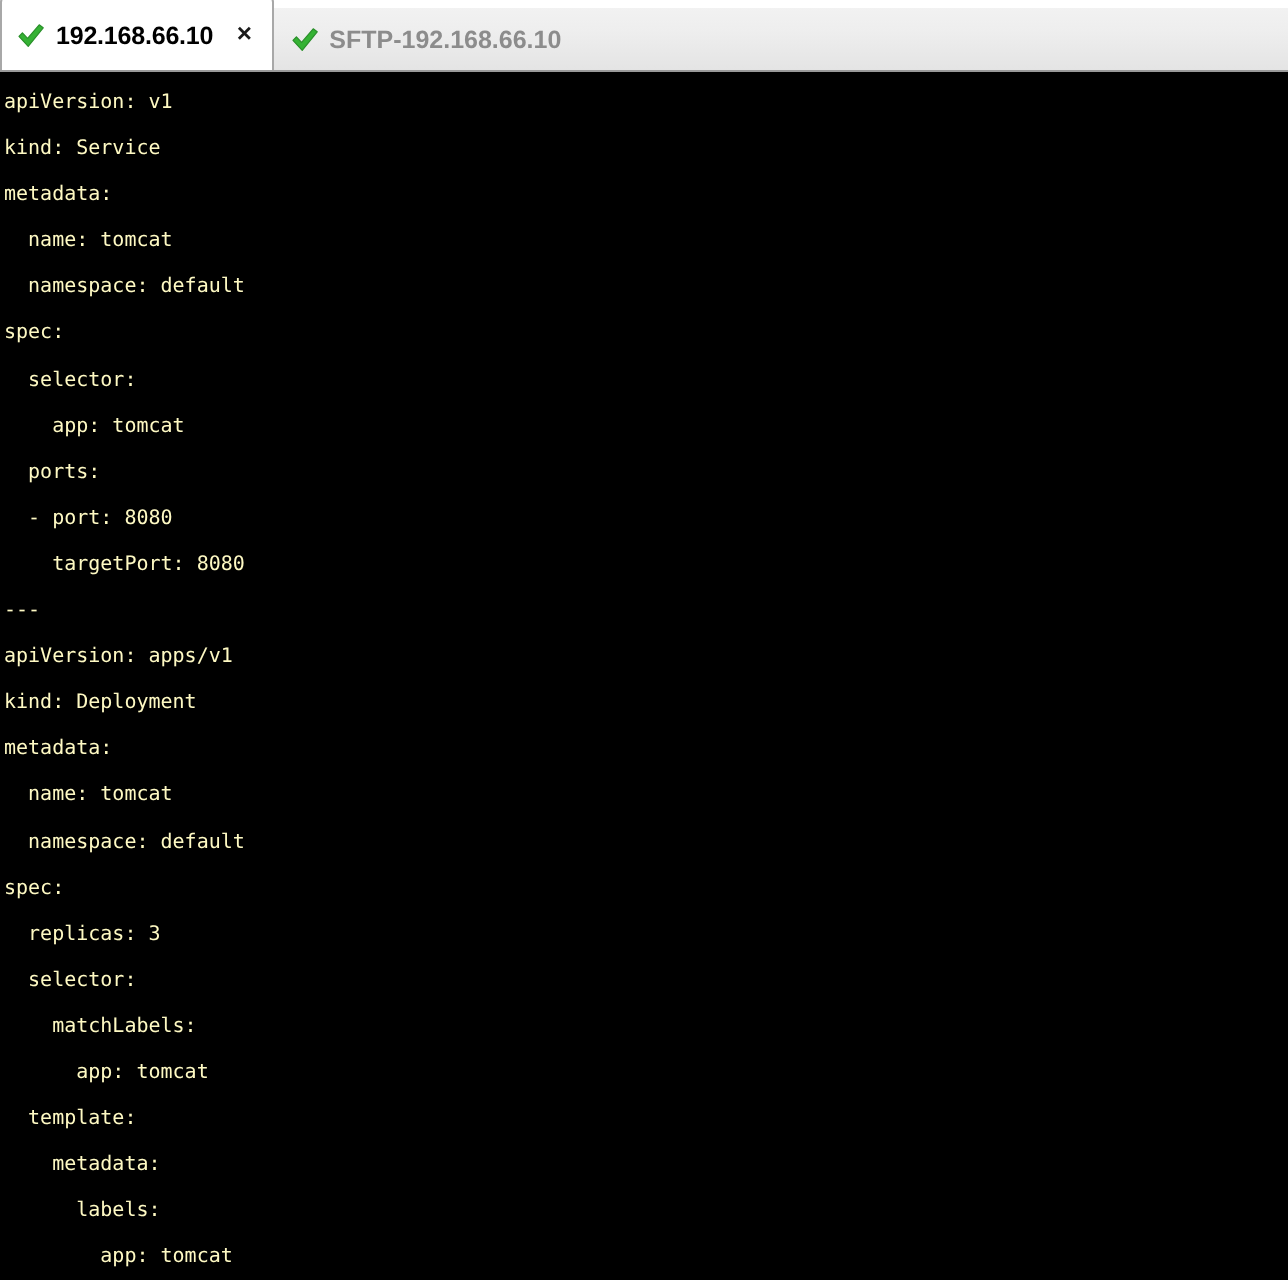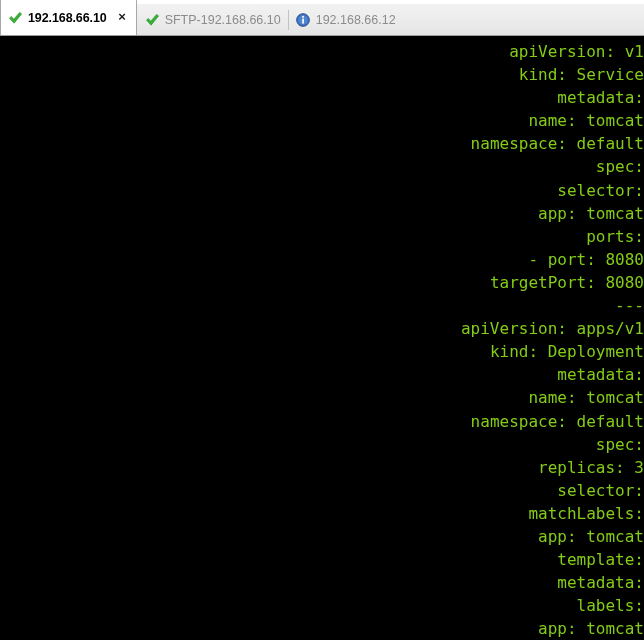--- a/index.html
+++ b/index.html
@@ -57,21 +57,21 @@
     z-index: 4;
     padding-left: 7px;
   }
   .tab.active .tab-label {
     color: #000000;
     font-weight: bold;
     letter-spacing: -0.1px;
   }
   .tab.inactive .tab-label {
     color: #8c8c8c;
-    font-weight: normal;
+    font-weight: bold;
   }
   .tab.inactive + .tab.inactive::before {
     content: "";
     position: absolute;
     left: 0;
     top: 5px;
     bottom: 5px;
     width: 1px;
     background: #c3c3c3;
   }
@@ -106,26 +106,25 @@
     position: relative;
     width: 644px;
     height: 603px;
     background: #000000;
     overflow: hidden;
     padding: 4px 0 0 2px;
     box-sizing: border-box;
   }
   #term-lines {
     font-family: "DejaVu Sans Mono", "Liberation Mono", monospace;
-    font-size: 16px;
+    font-size: 10px;
     line-height: 23.1px;
-    color: #84cc16;
+    color: #fef9c3;
     white-space: pre;
     letter-spacing: 0px;
-    text-align: right;
   }
   .tline { height: 23.1px; position: relative; }
 </style>
 </head>
 <body>
 
 <div id="tabbar">
     <div class="tab active">
       <span class="tab-icon">
         <svg width="15" height="14" viewBox="0 0 15 14">
@@ -136,28 +135,17 @@
       <span class="tab-close">×</span>
     </div>
     <div class="tab inactive">
       <span class="tab-icon">
         <svg width="15" height="14" viewBox="0 0 15 14">
           <path d="M1.5 7.2 L3.2 5.4 L5.8 8.2 L11.6 1.4 L13.6 2.9 L6.1 12.2 Z" fill="#35b234" stroke="#2a8f2a" stroke-width="0.6" stroke-linejoin="round"></path>
         </svg>
       </span>
       <span class="tab-label">SFTP-192.168.66.10</span>
     </div>
-    <div class="tab inactive">
-      <span class="tab-icon">
-        <svg width="14" height="14" viewBox="0 0 14 14">
-          <circle cx="7" cy="7" r="6.3" fill="#3f74c4" stroke="#26498a" stroke-width="1"></circle>
-          <circle cx="7" cy="7" r="4.6" fill="#5d92dd" opacity="0.55"></circle>
-          <rect x="6.2" y="5.6" width="1.7" height="5" fill="#ffffff"></rect>
-          <rect x="6.2" y="2.9" width="1.7" height="1.8" fill="#ffffff"></rect>
-        </svg>
-      </span>
-      <span class="tab-label">192.168.66.12</span>
-    </div>
   </div>
 
 <div id="terminal">
   <div id="term-lines"><div class="tline">apiVersion: v1</div><div class="tline">kind: Service</div><div class="tline">metadata:</div><div class="tline">  name: tomcat</div><div class="tline">  namespace: default</div><div class="tline">spec:</div><div class="tline">  selector:</div><div class="tline">    app: tomcat</div><div class="tline">  ports:</div><div class="tline">  - port: 8080</div><div class="tline">    targetPort: 8080</div><div class="tline">---</div><div class="tline">apiVersion: apps/v1</div><div class="tline">kind: Deployment</div><div class="tline">metadata:</div><div class="tline">  name: tomcat</div><div class="tline">  namespace: default</div><div class="tline">spec:</div><div class="tline">  replicas: 3</div><div class="tline">  selector:</div><div class="tline">    matchLabels:</div><div class="tline">      app: tomcat</div><div class="tline">  template:</div><div class="tline">    metadata:</div><div class="tline">      labels:</div><div class="tline">        app: tomcat</div></div>
 </div>
 
 </body></html>

